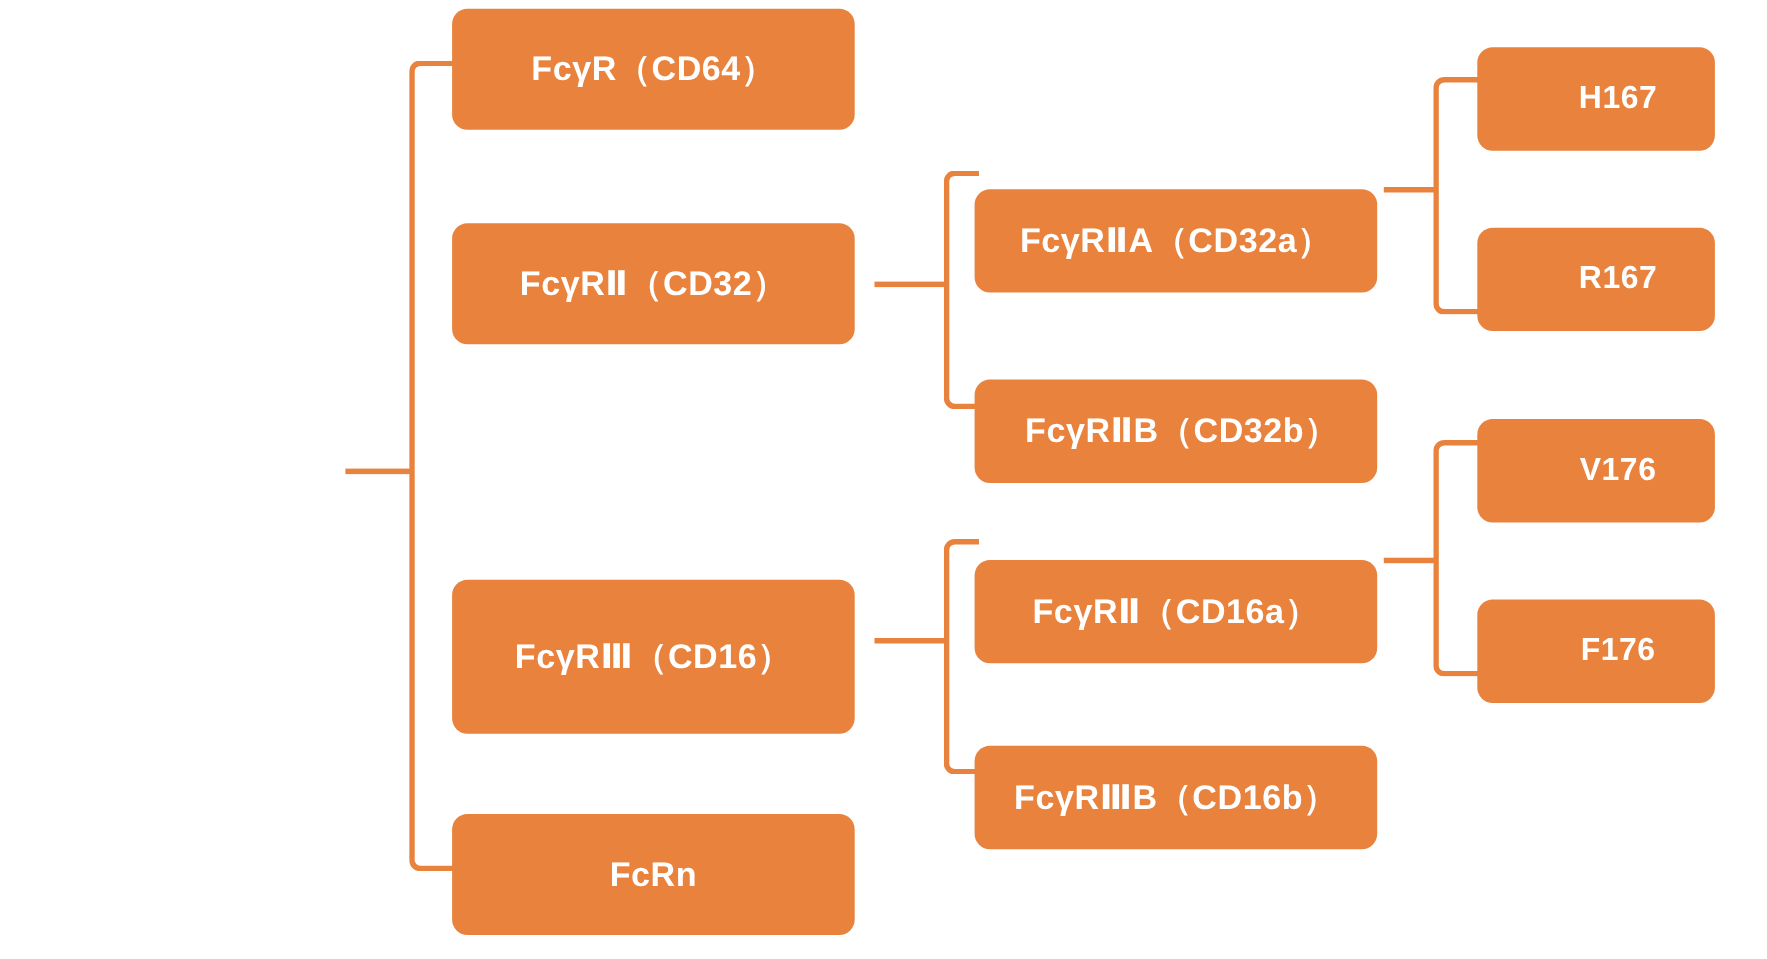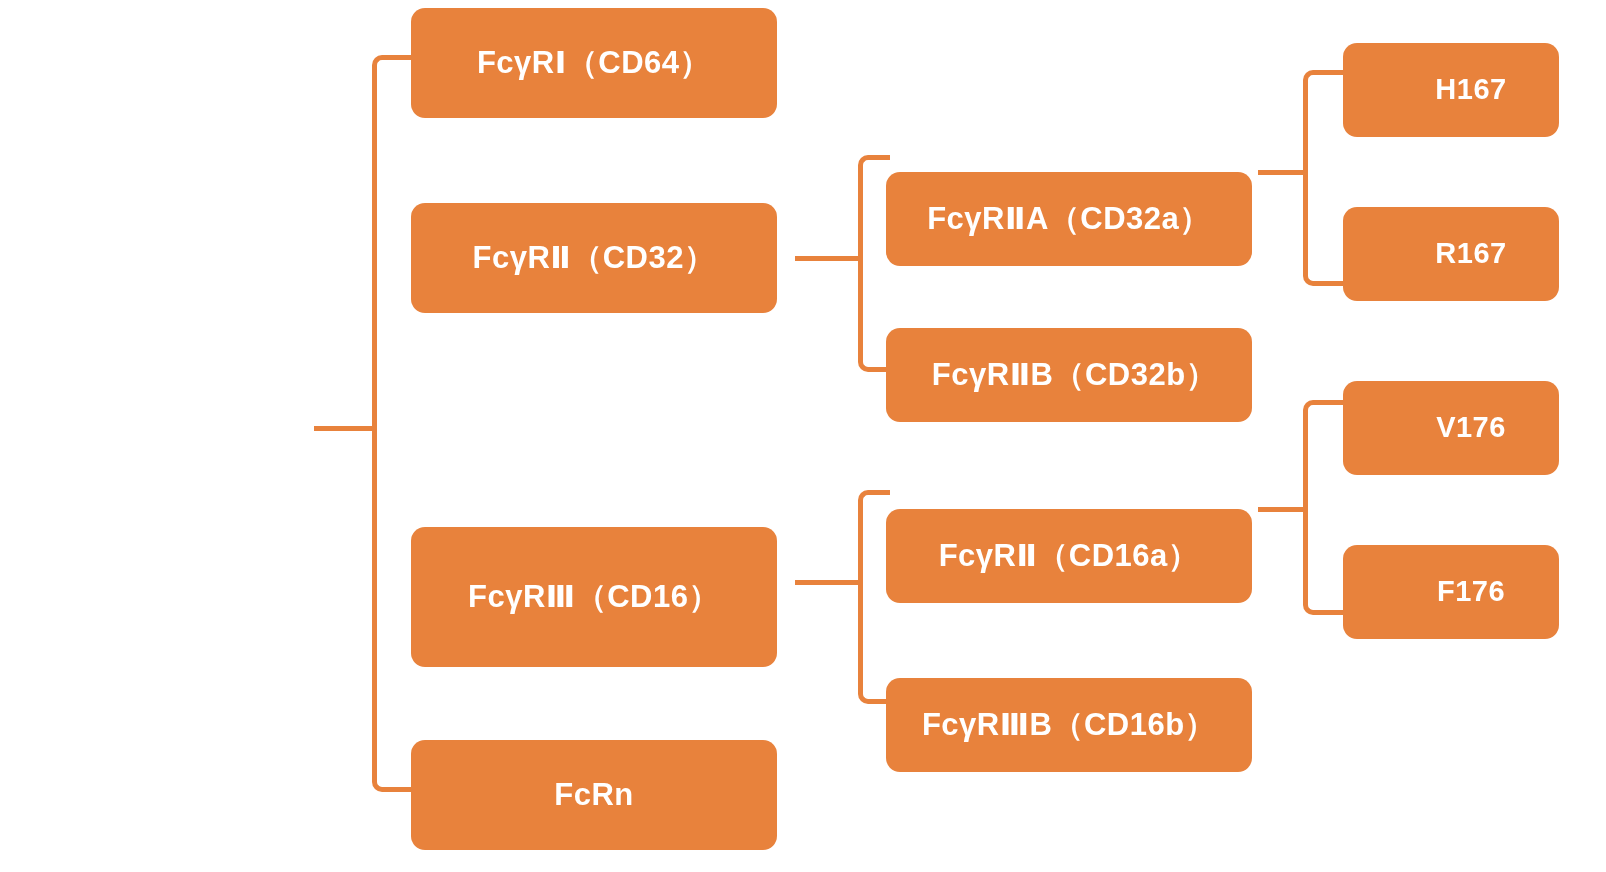--- a/index.html
+++ b/index.html
@@ -42,21 +42,21 @@
   .lvl1 { left: 8px;   top: 376px; width: 306px; height: 106px; font-size: 30px; }
 
   .lvl2 { left: 411px; width: 366px; font-size: 31px; }
   .lvl2.r1 { top: 8px;   height: 110px; }
   .lvl2.r2 { top: 203px; height: 110px; }
   .lvl2.r3 { top: 527px; height: 140px; }
   .lvl2.r4 { top: 740px; height: 110px; }
 
   .lvl3 { left: 886px; width: 366px; height: 94px; font-size: 31px; margin-top: 48px; }
   .lvl3.r1 { top: 124px; }
-  .lvl3.r2 { top: 280px; padding-left: 11px; }
+  .lvl3.r2 { top: 297px; padding-left: 11px; }
   .lvl3.r3 { top: 461px; }
   .lvl3.r4 { top: 630px; }
 
   .lvl4 { left: 1343px; width: 216px; height: 94px; font-size: 29px; padding-left: 40px; }
   .lvl4.r1 { top: 43px; }
   .lvl4.r2 { top: 207px; }
   .lvl4.r3 { top: 381px; }
   .lvl4.r4 { top: 545px; }
 
   
@@ -113,21 +113,21 @@
   <div class="bracket-stub br-cd16-stub"></div>
 
   <div class="bracket br-167"></div>
   <div class="bracket-stub br-167-stub"></div>
 
   <div class="bracket br-176"></div>
   <div class="bracket-stub br-176-stub"></div>
 
 
   <div class="node lvl2 r1">
-    <span class="node-label">FcγRⅠ（CD64）</span>
+    <span class="node-label">FcγR（CD64）</span>
   </div>
   <div class="node lvl2 r2">
     <span class="node-label">FcγRⅡ（CD32）</span>
   </div>
   <div class="node lvl2 r3">
     <span class="node-label">FcγRⅢ（CD16）</span>
   </div>
   <div class="node lvl2 r4">
     <span class="node-label">FcRn</span>
   </div>

